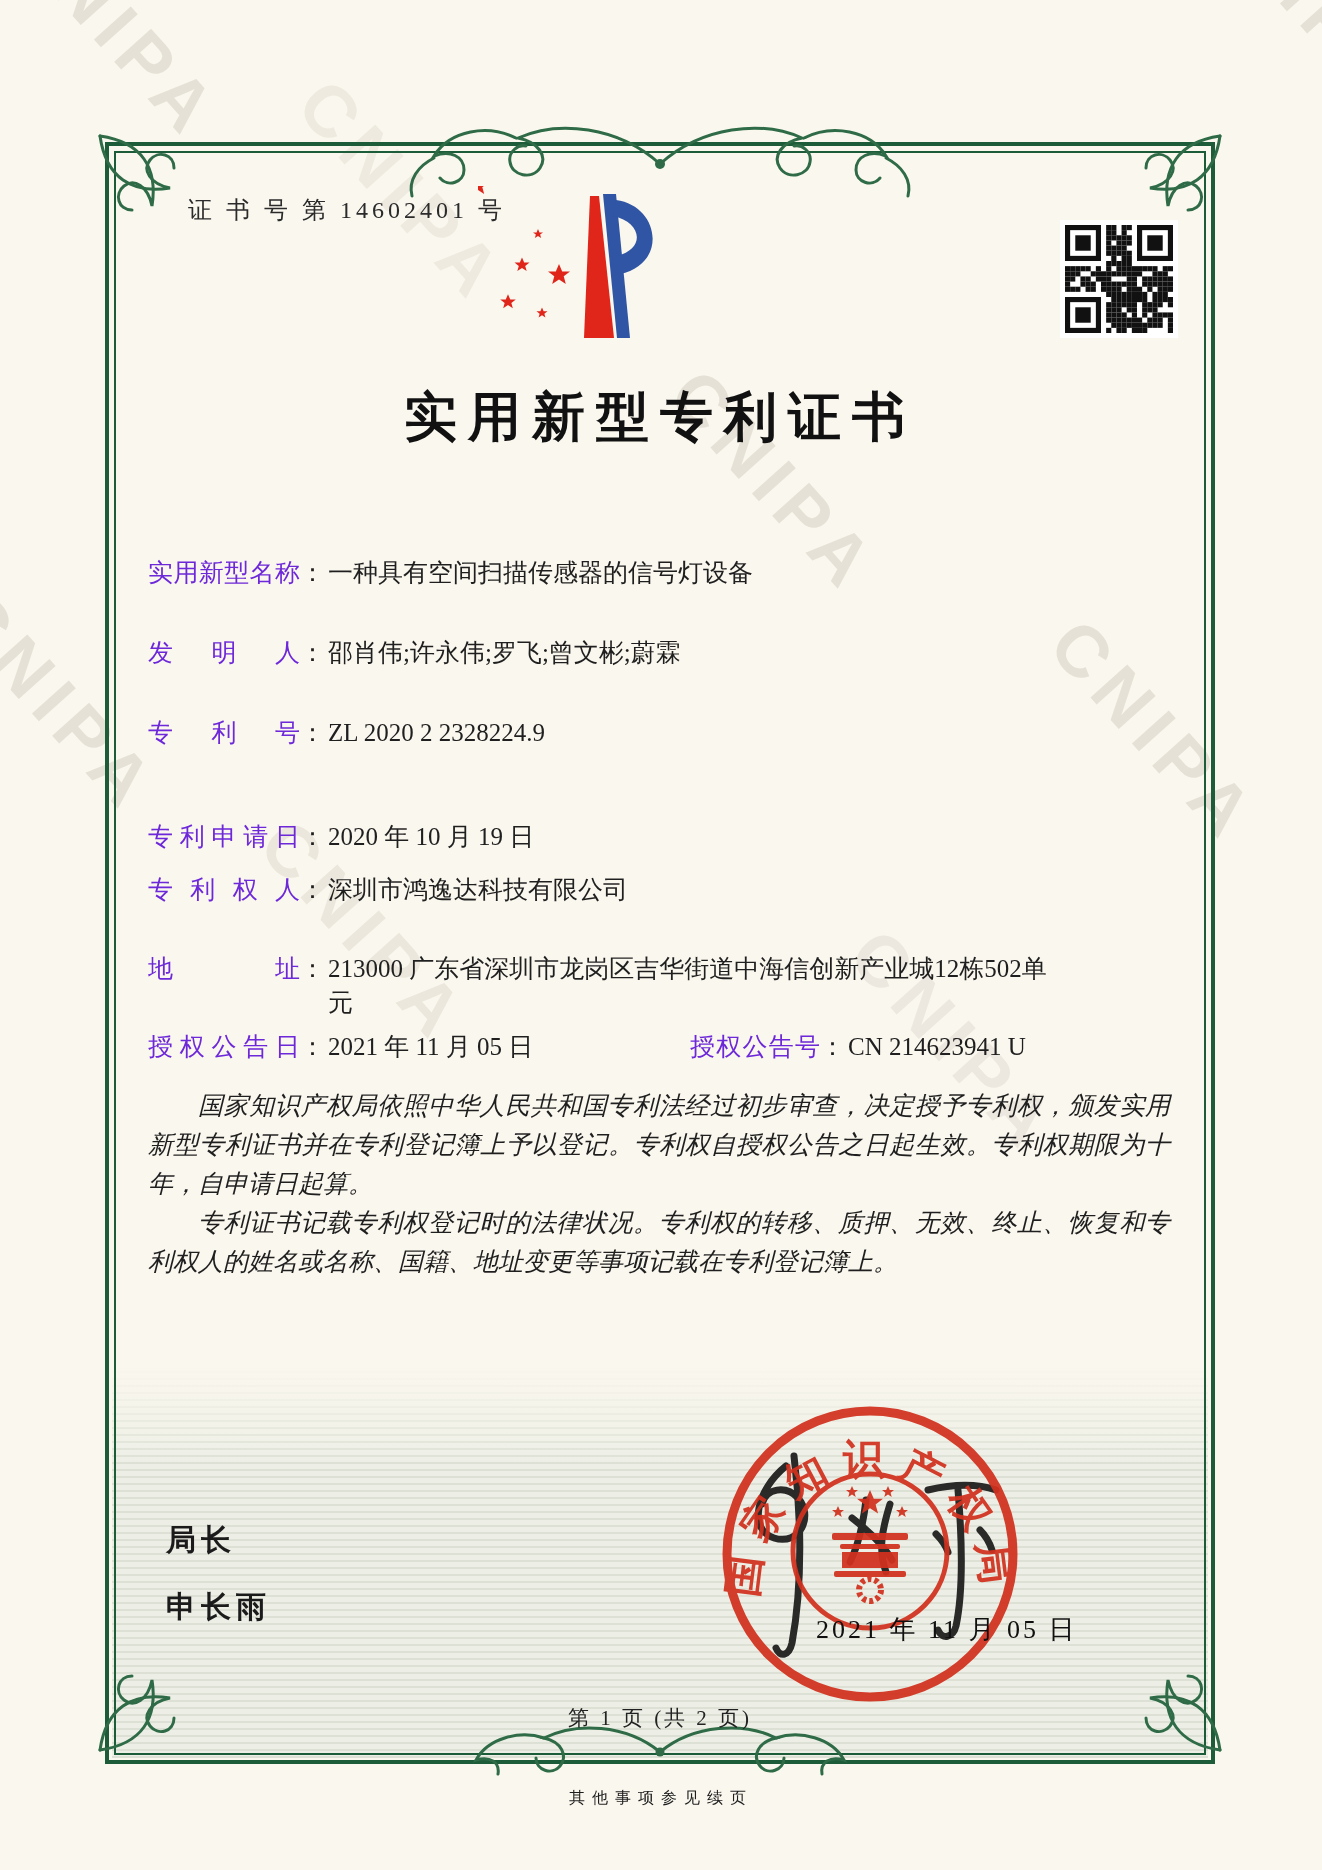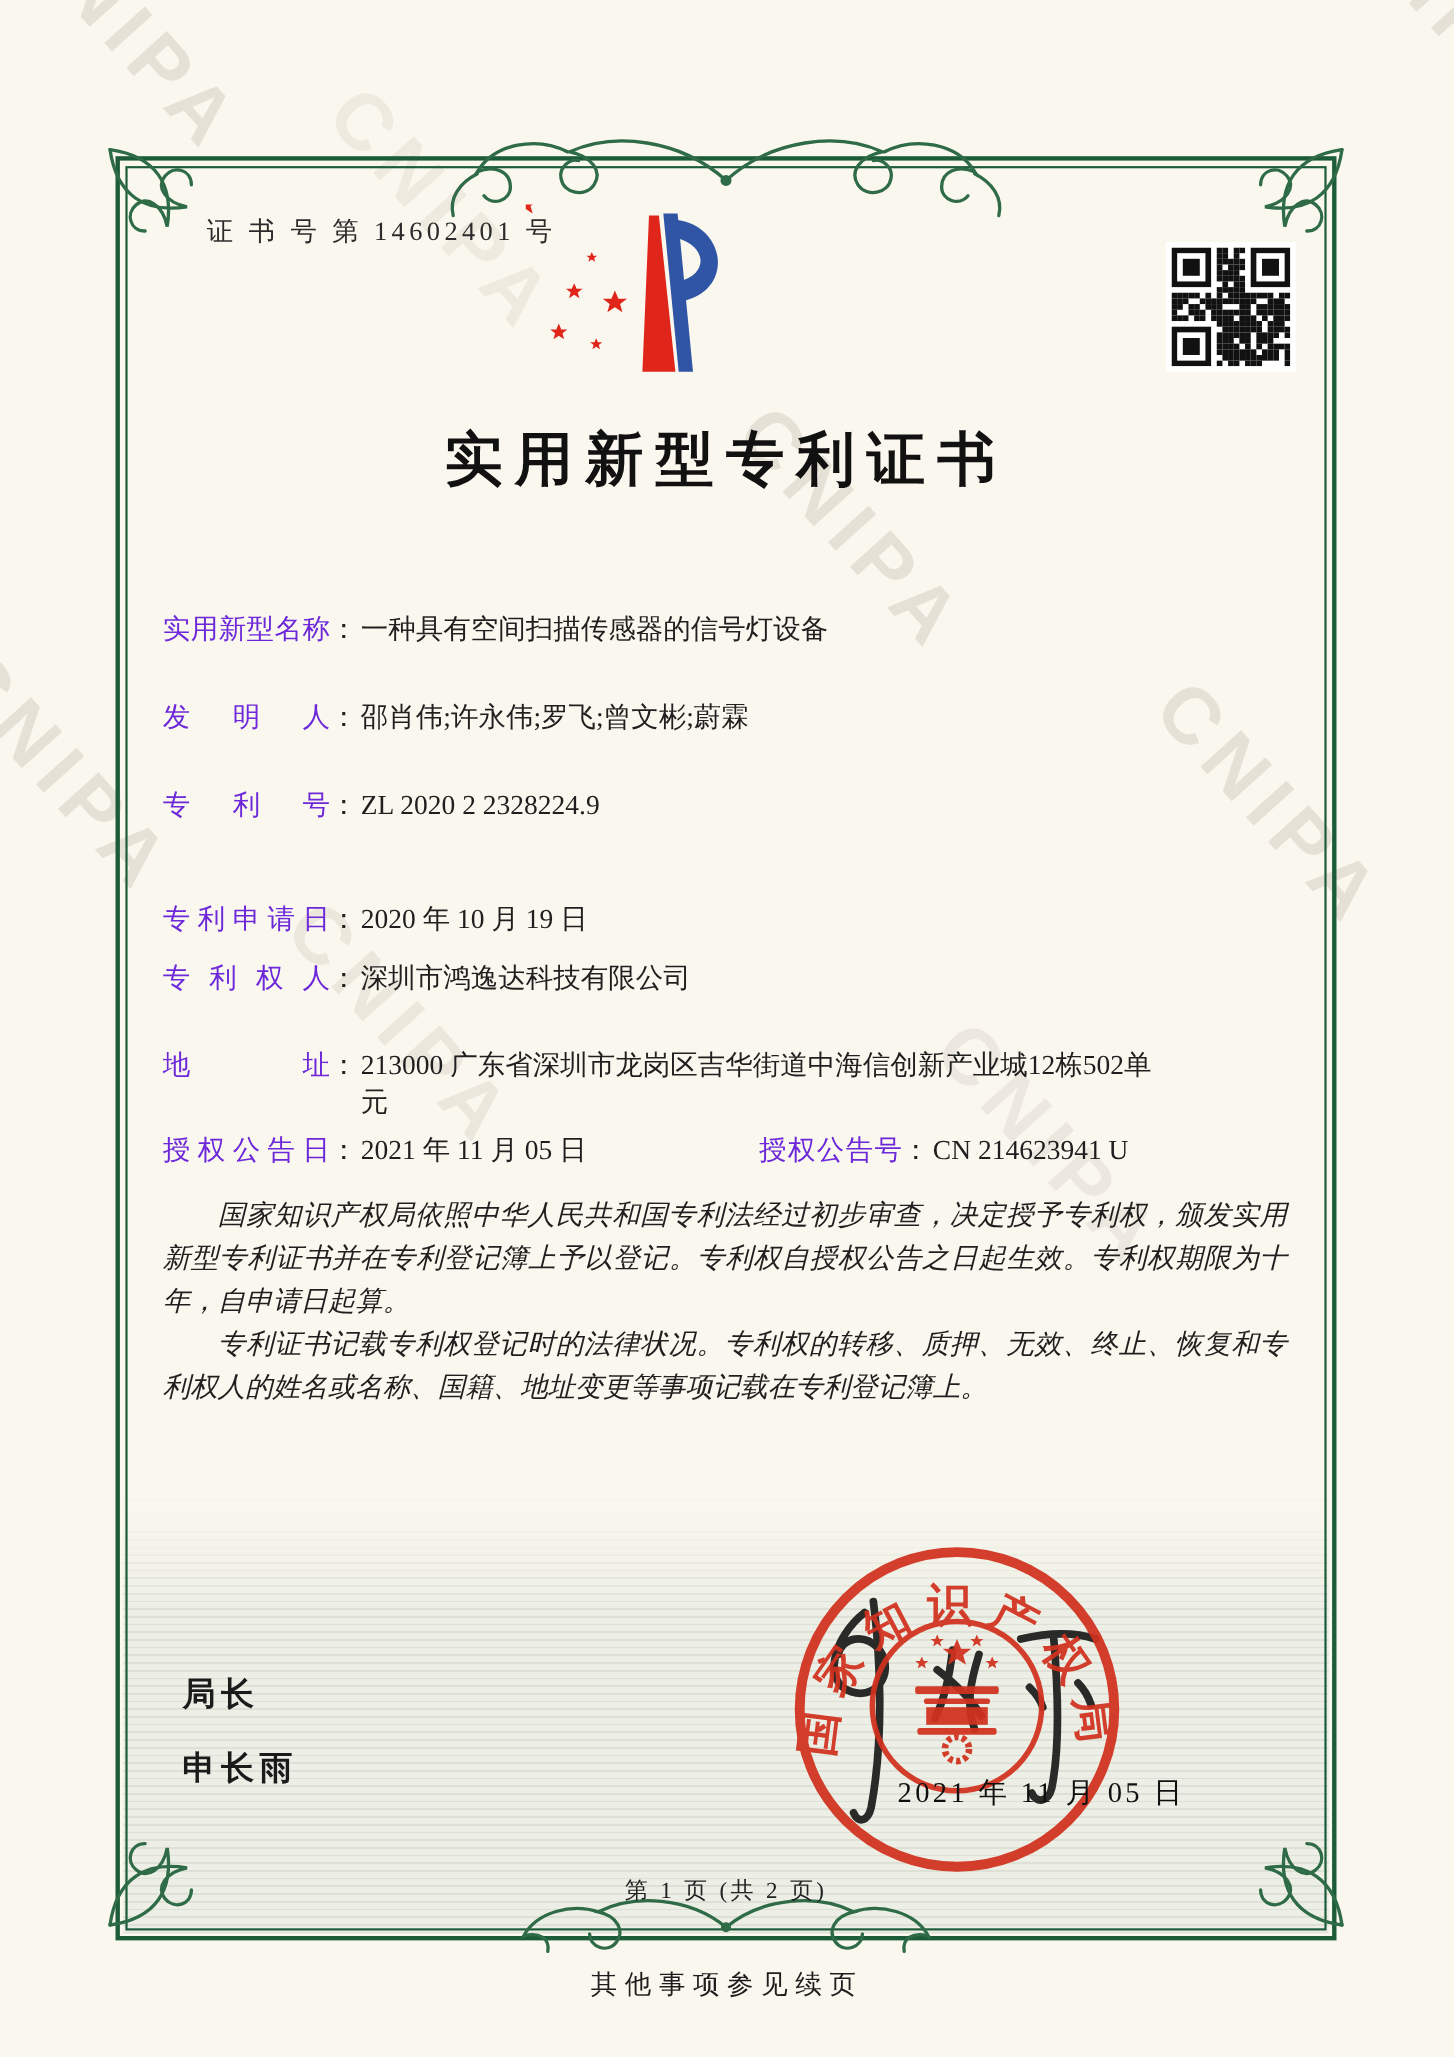--- a/index.html
+++ b/index.html
@@ -90,21 +90,21 @@
   .sealdate{
     position:absolute;left:816px;top:1612px;font-size:26px;letter-spacing:3px;color:#101010;
     white-space:nowrap;
   }
   .pageinfo{
     position:absolute;left:105px;top:1704px;width:1110px;text-align:center;
     font-size:21px;letter-spacing:3px;color:#222;
   }
   .contnote{
     position:absolute;left:0;top:1788px;width:1322px;text-align:center;
-    font-size:24px;letter-spacing:7px;color:#1d1d1d;
+    font-size:16px;letter-spacing:7px;color:#1d1d1d;
   }
 </style>
 </head>
 <body>
 
 <div class="page">
 
   <span class="wm wm1">CNIPA</span>
   <span class="wm wm2">CNIPA</span>
   <span class="wm wm3">CNIPA</span>

